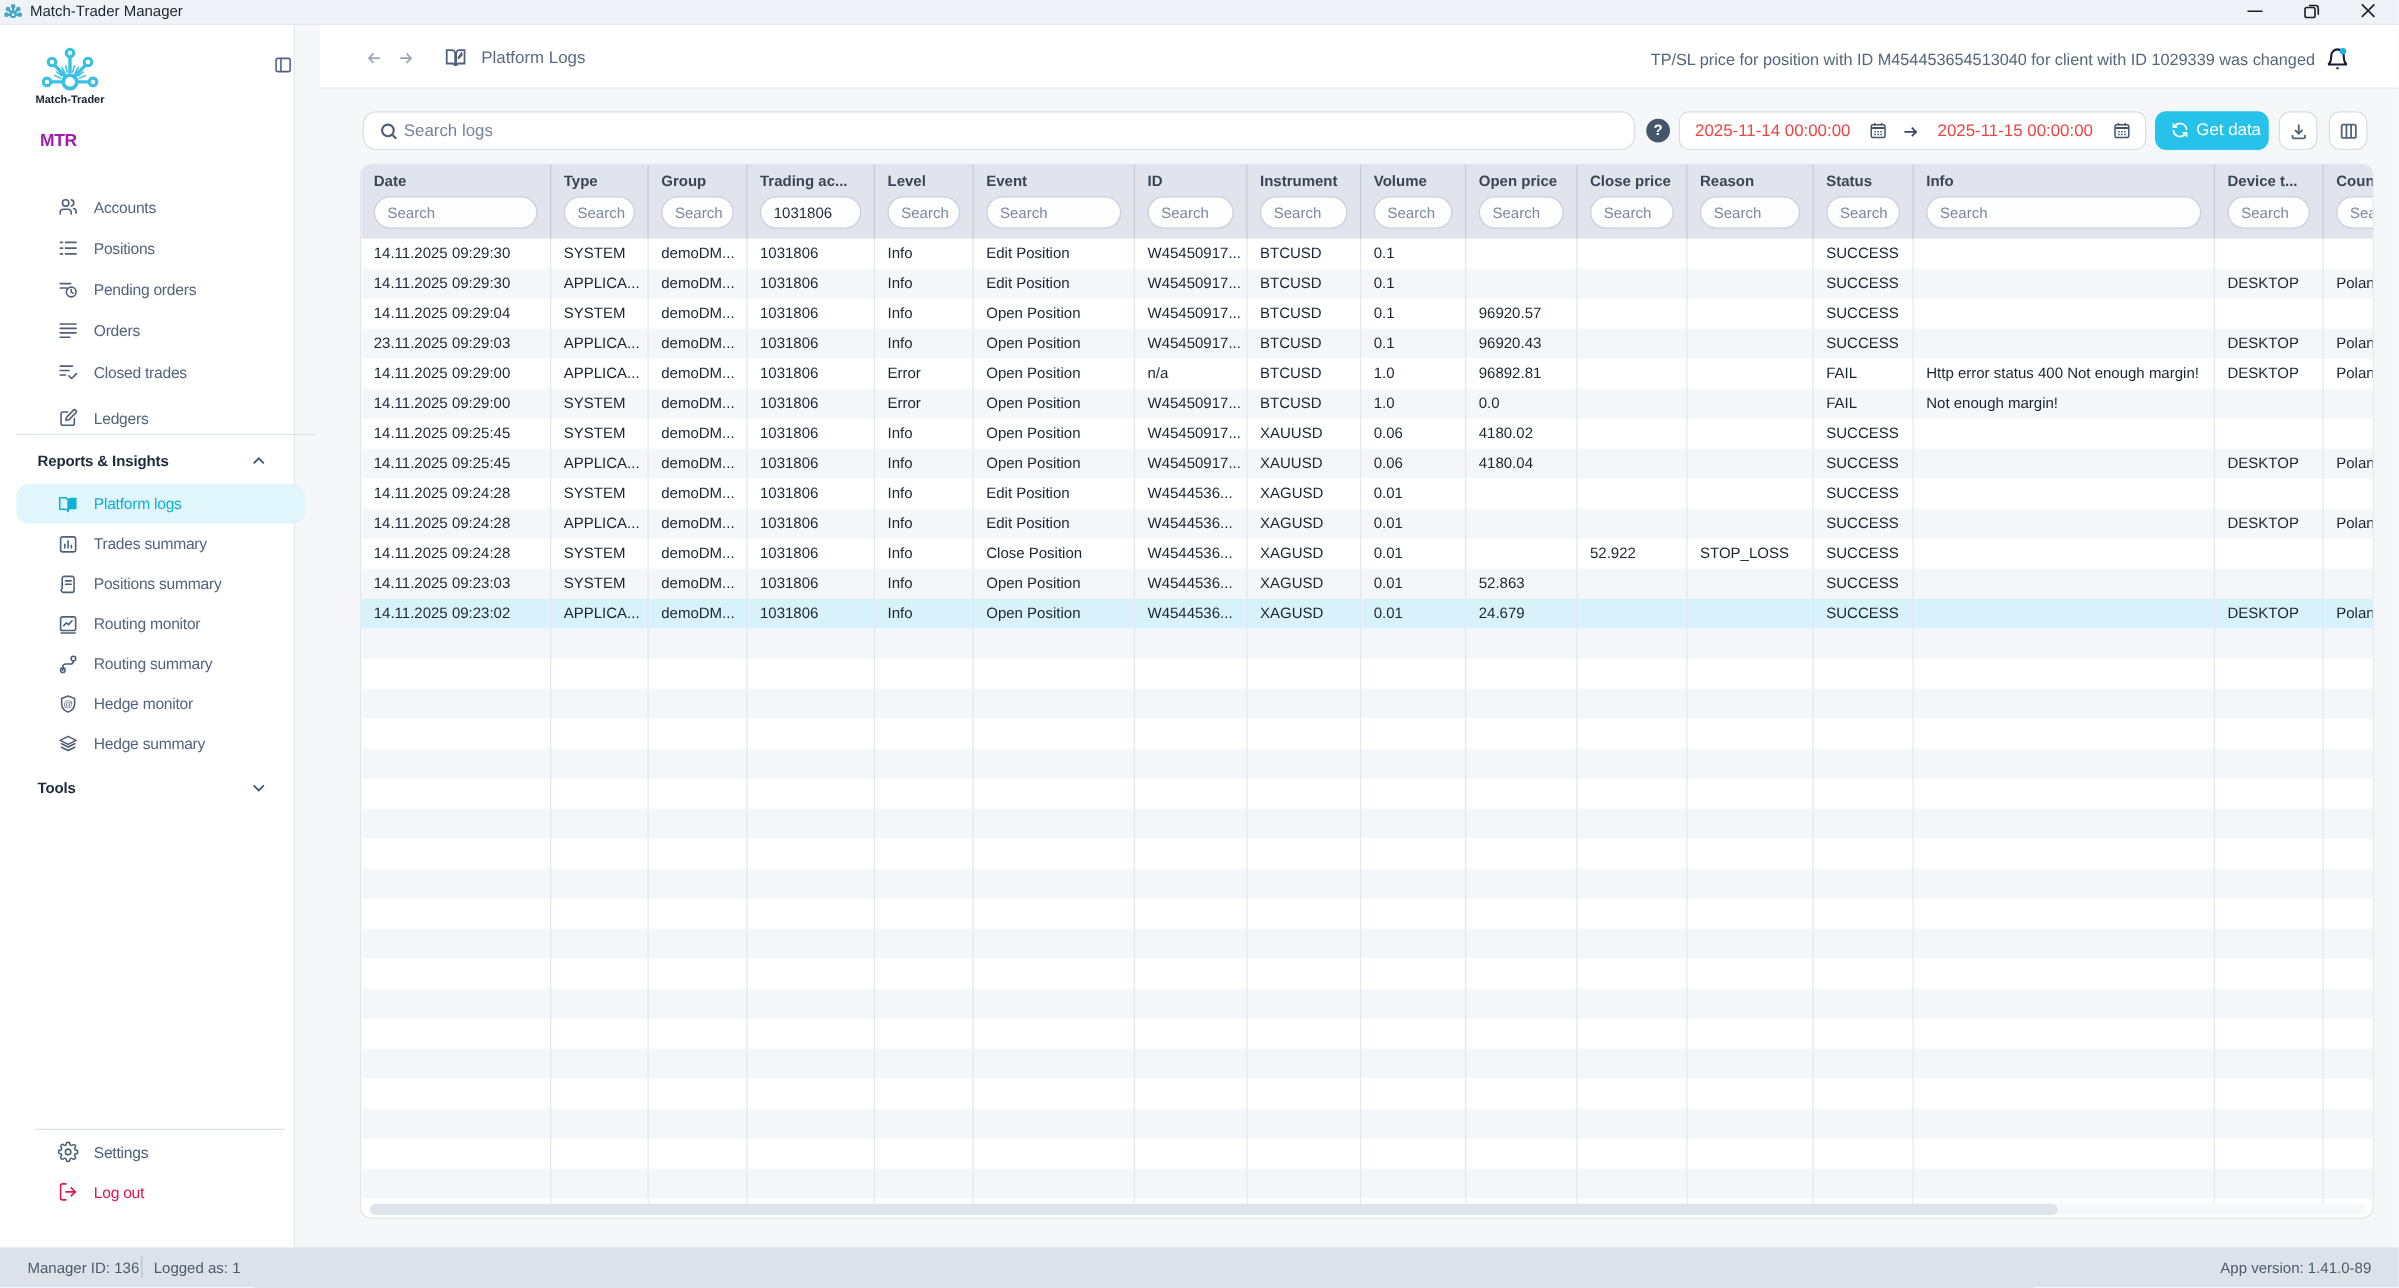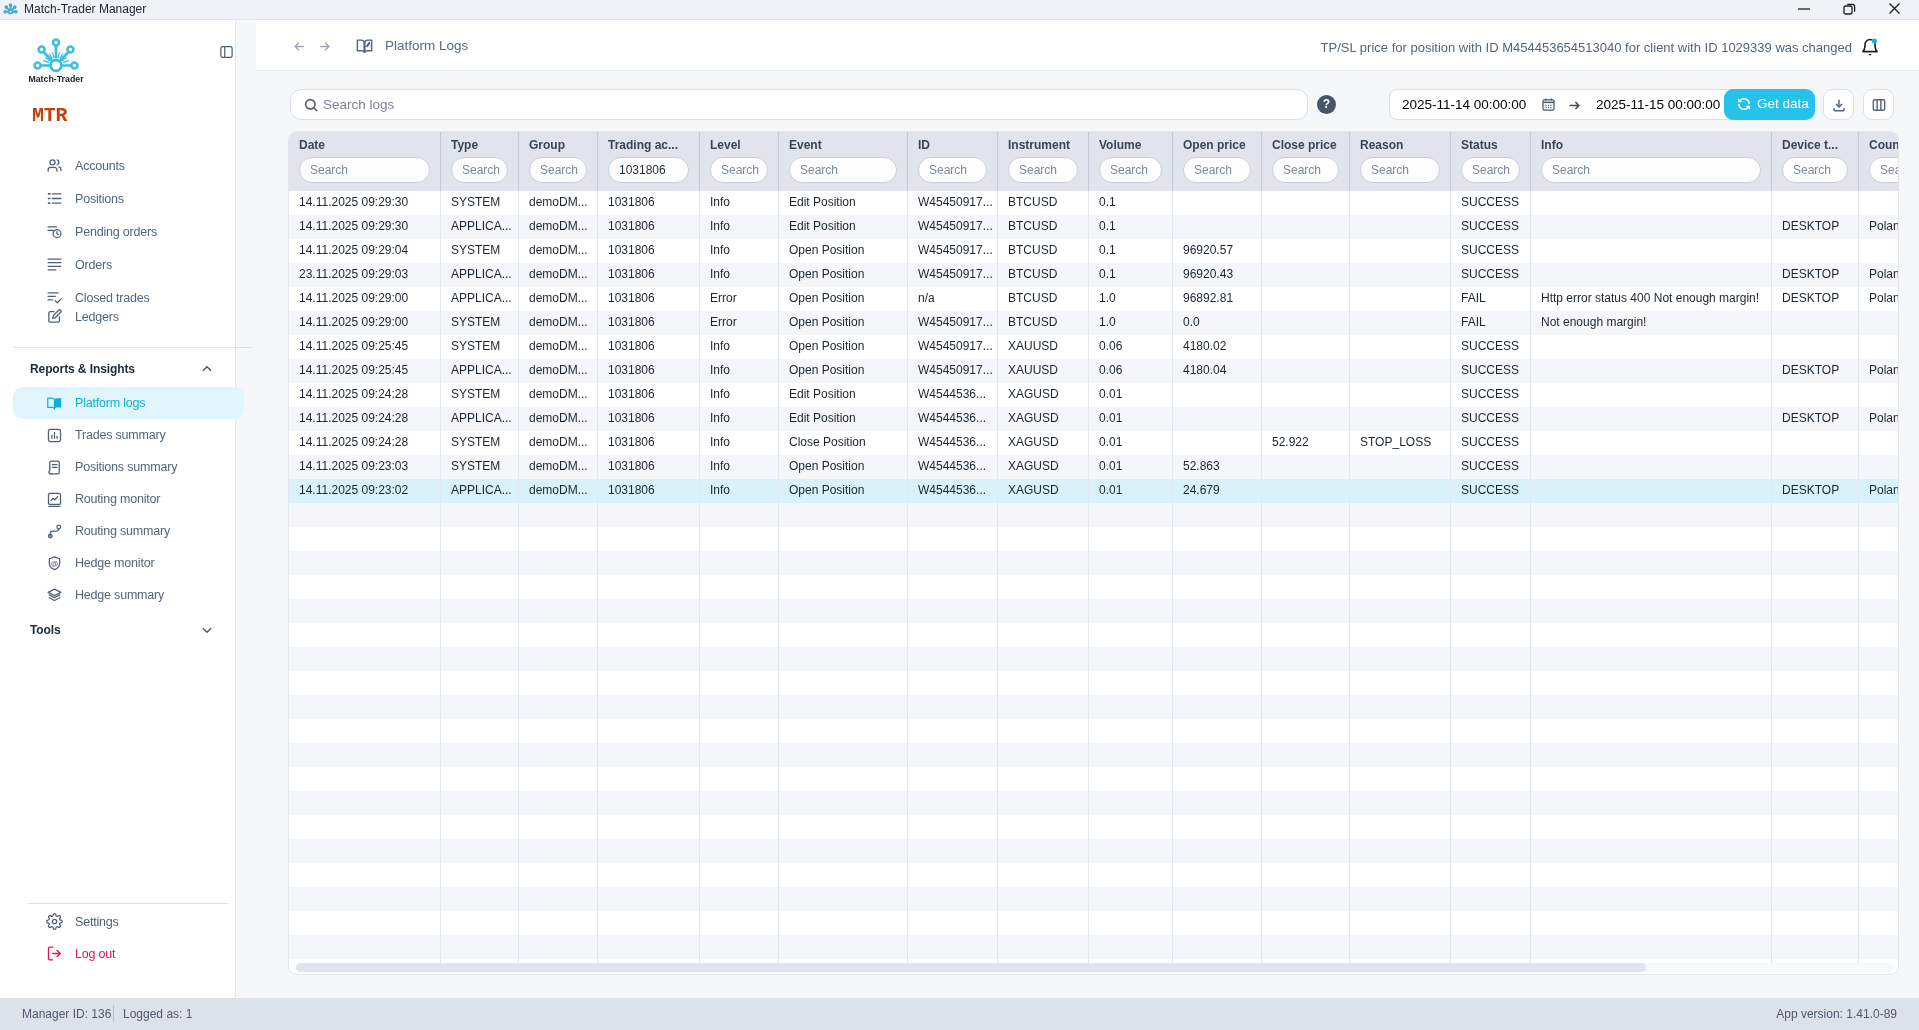--- a/index.html
+++ b/index.html
@@ -12,41 +12,41 @@
 #titlebar .apptitle { position:absolute; left:24px; top:2px; font-size:12px; color:#1b2433; }
 #titlebar svg.appicon { position:absolute; left:3px; top:3px; }
 .winbtn { position:absolute; top:0; }
 
 
 #sidebar { position:absolute; left:0; top:20px; width:236px; height:978px; background:#fff; border-right:1px solid #e3e7ee; }
 #sb-toggle { position:absolute; left:219px; top:24px; }
 #logo { position:absolute; left:27px; top:17px; width:58px; text-align:center; }
 #logo svg { display:block; margin:0 auto; }
 #logo .lt { font-size:8.8px; color:#16202e; margin-top:1px; font-weight:bold; white-space:nowrap; }
-#mtr { position:absolute; left:32px; top:84px; font-size:20px; font-weight:bold; color:#c2410c; letter-spacing:-0.3px;font-family:Liberation Mono, monospace; }
+#mtr { position:absolute; left:32px; top:84px; font-size:14px; font-weight:bold; color:#a21caf; letter-spacing:-0.3px; }
 .navitem { position:absolute; left:0; width:256px; height:33px;margin-left:16px; }
 .navitem svg { position:absolute; left:30px; top:8px; }
 .navitem .t { position:absolute; left:59px; top:50%; transform:translateY(-50%); font-size:12.5px; letter-spacing:-0.2px; color:#53657a; }
 .sechead { position:absolute; left:0; width:256px; }
 .sechead .t { position:absolute; left:30px; top:50%; transform:translateY(-50%); font-size:12px; letter-spacing:-0.1px; font-weight:bold; color:#1c2a39; }
 .sechead svg { position:absolute; left:200px; top:50%; transform:translateY(-50%); }
 .active-pill { position:absolute; left:13px; top:367px; width:231px; height:32px; background:#e1f6fc; border-radius:10px; }
 .navitem.active .t { color:#0cb1d6; }
 .sb-div { position:absolute; background:#dde1e8; height:1px; }
 
 
 #topbar { position:absolute; left:256px; top:20px; width:1663px; height:51px; background:#fff; border-bottom:1px solid #e5e8ee; }
 #topbar .crumb { position:absolute; left:129px; top:18px; font-size:13.5px; color:#5a6a80; }
 #notif { position:absolute; right:67px; top:20px; font-size:13px; color:#54667a; }
 
 .input { position:absolute; background:#fff; border:1px solid #d9dee8; border-radius:8px; }
 #searchlogs { left:290px; top:89px; width:1018px; height:31px;border-radius:11px; }
 #searchlogs .ph { position:absolute; left:32px; top:7px; font-size:13.5px; color:#76839a; }
 #helpq { position:absolute; left:1317px; top:95px; width:19px; height:19px; border-radius:50%; background:#44566c; color:#fff; font-size:12px; font-weight:bold; text-align:center; line-height:19px; }
-#daterange { left:1343px; top:89px; width:374px; height:31px; font-size:13.5px; color:#000000;margin-left:46px; }
+#daterange { left:1343px; top:89px; width:374px; height:31px; font-size:13.5px; color:#ef4444; }
 #daterange span { position:absolute; top:7px; }
 #getdata { position:absolute; left:1724px; top:89px; width:91px; height:31px; background:#27c2e9; border-radius:9px; color:#fff; font-size:13.5px; }
 #getdata span { position:absolute; left:33px; top:7px; }
 #btn-dl { left:1823px; top:89px; width:31px; height:31px; border-radius:9px; }
 #btn-cols { left:1863px; top:89px; width:31px; height:31px; border-radius:9px; }
 
 
 #card { position:absolute; left:288px; top:131px; width:1611px; height:844px; background:#fff; border:1px solid #e2e6ed; border-radius:9px; overflow:hidden; }
 #grid { position:absolute; left:0; top:0; width:1700px; height:831px; overflow:hidden; }
 .hrow { display:grid; height:59px; background:#e1e4ed; }
@@ -157,21 +157,21 @@
     </div>
 <div class="navitem" style="top:228px;">
       <svg width="17" height="17" viewBox="0 0 24 24" fill="none" stroke="#4e6076" stroke-width="1.8" stroke-linecap="round" stroke-linejoin="round">
         <line x1="3" y1="4.5" x2="21" y2="4.5"></line>
         <line x1="3" y1="9.5" x2="21" y2="9.5"></line>
         <line x1="3" y1="14.5" x2="21" y2="14.5"></line>
         <line x1="3" y1="19.5" x2="14" y2="19.5"></line>
       </svg>
       <div class="t">Orders</div>
     </div>
-<div class="navitem" style="top:280px;padding-left:28px;">
+<div class="navitem" style="top:298px;padding-left:28px;">
       <svg width="17" height="17" viewBox="0 0 24 24" fill="none" stroke="#4e6076" stroke-width="1.8" stroke-linecap="round" stroke-linejoin="round">
         <path d="M11.5 5H6a2 2 0 0 0-2 2v11a2 2 0 0 0 2 2h11a2 2 0 0 0 2-2v-5.5"></path>
         <path d="M17.8 3.2a2 2 0 0 1 2.9 2.9L13 13.8 9.5 14.5l.7-3.5Z"></path>
       </svg>
       <div class="t">Ledgers</div>
     </div>
 <div class="sb-div" style="left:13px; top:327px; width:239px;"></div>
 <div class="sechead" style="top:332px; height:33px;">
       <div class="t">Reports &amp; Insights</div>
       <svg width="14" height="14" viewBox="0 0 24 24" fill="none" stroke="#44566a" stroke-width="2.4">

